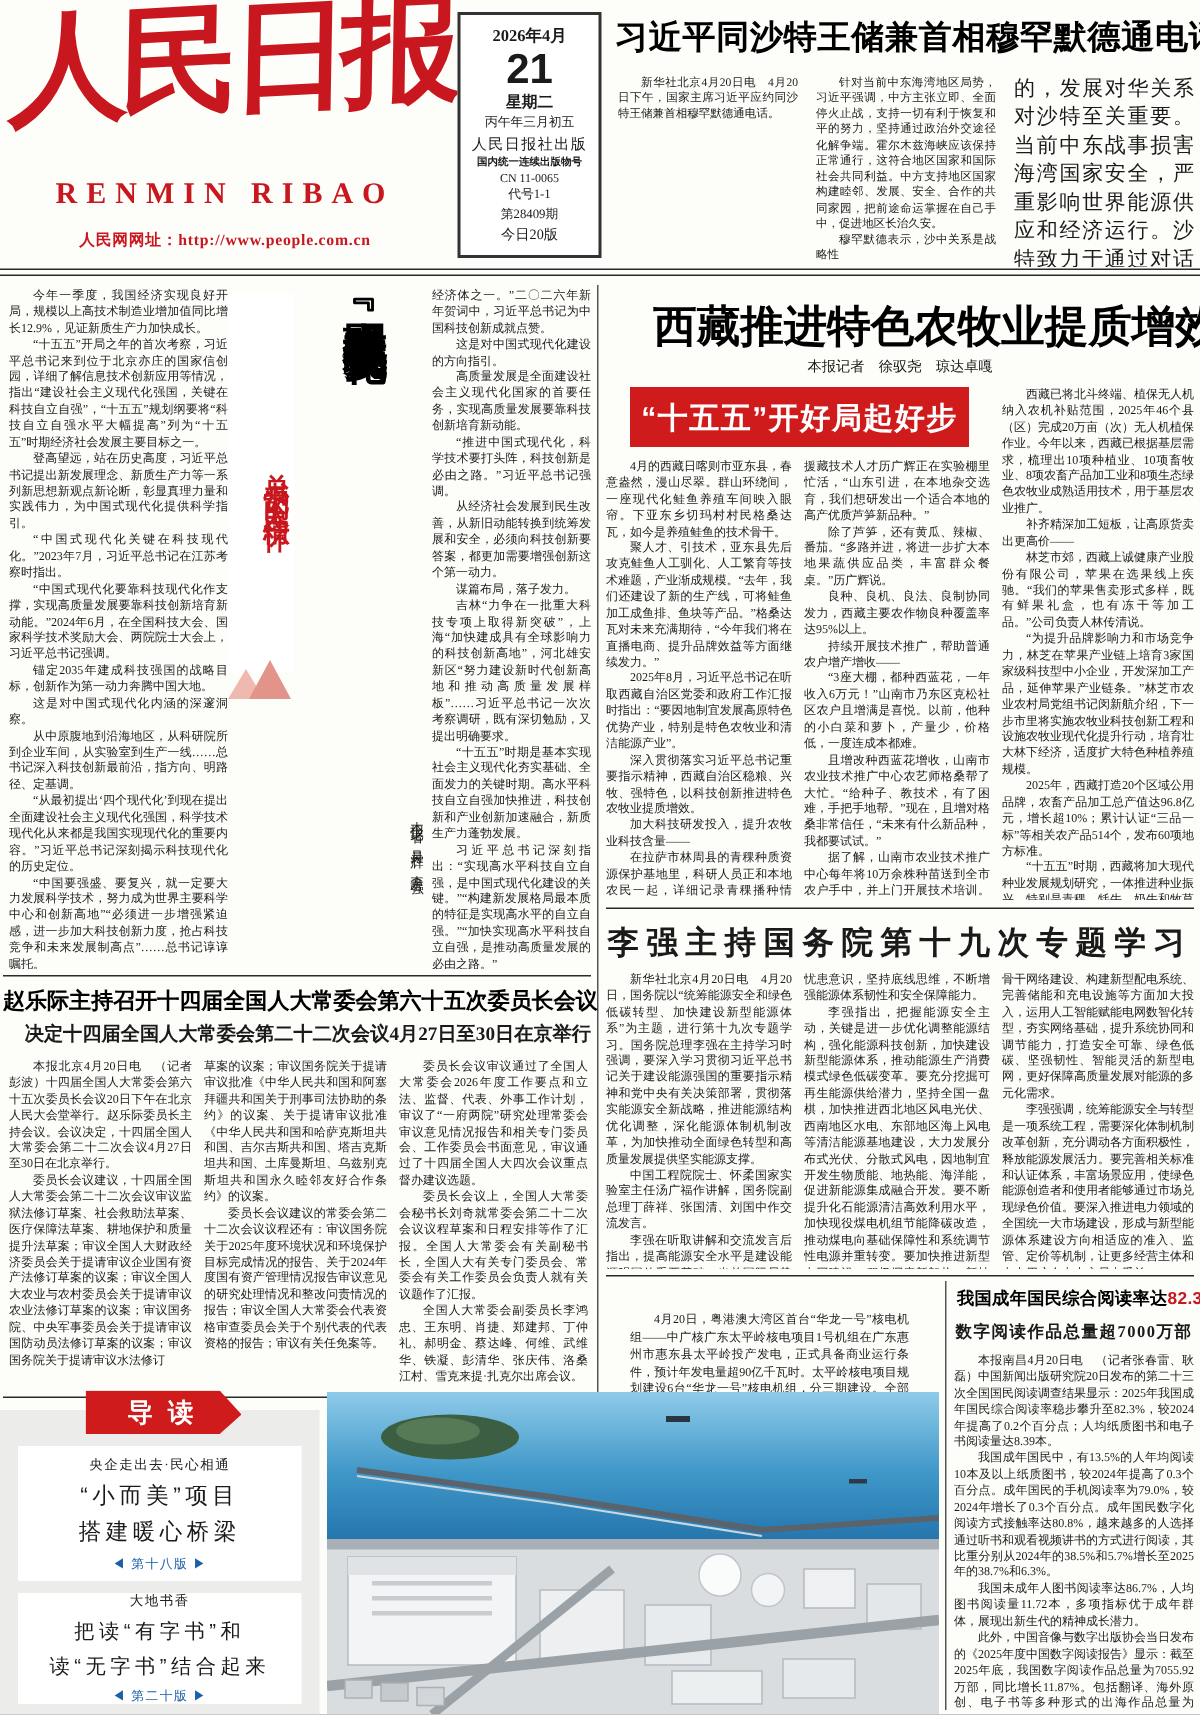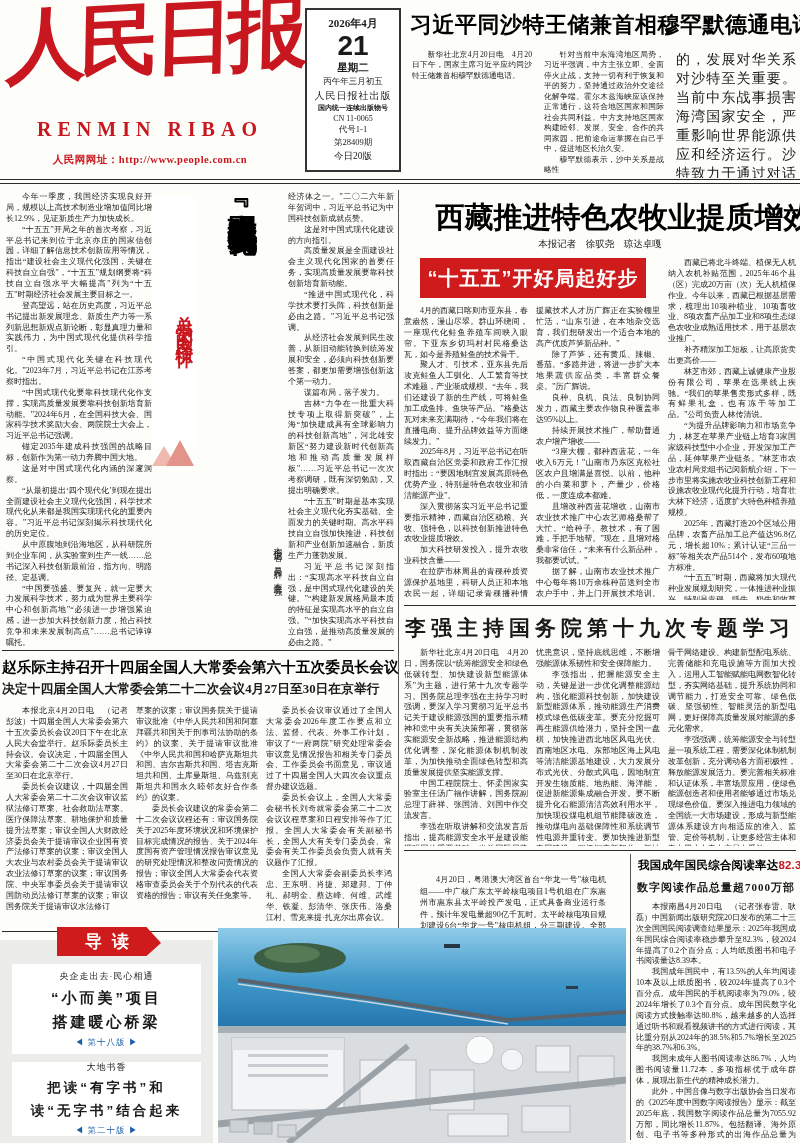--- a/index.html
+++ b/index.html
@@ -94,21 +94,21 @@
     font-family:"Liberation Sans",sans-serif;font-weight:900;font-size:17px;
     letter-spacing:10px;display:flex;align-items:center;justify-content:center;
     clip-path:polygon(0 0,86% 0,100% 55%,86% 100%,0 100%);
     padding-left:6px;box-sizing:border-box;
   }
   .daodu-card{
     background:#fff;text-align:center;box-sizing:border-box;
     display:flex;flex-direction:column;align-items:center;justify-content:center;gap:5px;
   }
   .daodu-kicker{font-size:9px;color:#222;letter-spacing:1px;}
-  .daodu-title{font-family:"Liberation Sans",sans-serif;font-weight:700;font-size:15px;letter-spacing:3px;line-height:1.3;}
+  .daodu-title{font-family:"Liberation Sans",sans-serif;font-weight:400;font-size:15px;letter-spacing:3px;line-height:1.3;}
   .daodu-page{color:var(--blue);font-size:8.5px;letter-spacing:1px;}
   
   .caption{font-size:8px;line-height:1.45;text-align:justify;}
   .caption p{margin:16px;text-indent:2em;}
   .caption .credit{text-indent:0;text-align:right;margin-top:2px;}
   .reading-headline{white-space:nowrap;font-size:11.5px;letter-spacing:0.2px;}
   .reading-headline .pct{color:var(--red);}
   .reading-sub{font-family:"Liberation Serif",serif;font-weight:bold;font-size:11px;letter-spacing:1px;text-align:center;}
 </style>
 </head>
@@ -149,22 +149,22 @@
   <div class="abs rule-h" style="left:0;top:183px;width:800px;"></div>
 
   <div class="abs col" style="left:6px;top:192px;width:146px;height:454px;">
       <p>今年一季度，我国经济实现良好开局，规模以上高技术制造业增加值同比增长12.9%，见证新质生产力加快成长。</p>
       <p>“十五五”开局之年的首次考察，习近平总书记来到位于北京亦庄的国家信创园，详细了解信息技术创新应用等情况，指出“建设社会主义现代化强国，关键在科技自立自强”，“十五五”规划纲要将“科技自立自强水平大幅提高”列为“十五五”时期经济社会发展主要目标之一。</p>
       <p>登高望远，站在历史高度，习近平总书记提出新发展理念、新质生产力等一系列新思想新观点新论断，彰显真理力量和实践伟力，为中国式现代化提供科学指引。</p>
       <p>“中国式现代化关键在科技现代化。”2023年7月，习近平总书记在江苏考察时指出。</p>
       <p>“中国式现代化要靠科技现代化作支撑，实现高质量发展要靠科技创新培育新动能。”2024年6月，在全国科技大会、国家科学技术奖励大会、两院院士大会上，习近平总书记强调。</p>
       <p>锚定2035年建成科技强国的战略目标，创新作为第一动力奔腾中国大地。</p>
       <p>这是对中国式现代化内涵的深邃洞察。</p>
+      <p>从中原腹地到沿海地区，从科研院所到企业车间，从实验室到生产一线……总书记深入科技创新最前沿，指方向、明路径、定基调。</p>
       <p>“从最初提出‘四个现代化’到现在提出全面建设社会主义现代化强国，科学技术现代化从来都是我国实现现代化的重要内容。”习近平总书记深刻揭示科技现代化的历史定位。</p>
-      <p>从中原腹地到沿海地区，从科研院所到企业车间，从实验室到生产一线……总书记深入科技创新最前沿，指方向、明路径、定基调。</p>
       <p>“中国要强盛、要复兴，就一定要大力发展科学技术，努力成为世界主要科学中心和创新高地”“必须进一步增强紧迫感，进一步加大科技创新力度，抢占科技竞争和未来发展制高点”……总书记谆谆嘱托。</p>
     </div>
   <div class="abs v-label">总书记的人民情怀</div>
   <div class="abs v-label-hills">
     <div class="hill hill1"></div>
       <div class="hill hill2"></div>
   </div>
   <div class="abs v-headline">『中国式现代化关键在科技现代化』</div>
   <div class="abs v-byline">本报记者　吴月辉　李君强</div>
   <div class="abs col" style="left:288px;top:192px;width:106px;height:454px;">
@@ -224,21 +224,21 @@
     </div>
   <div class="abs col" style="left:668px;top:648px;width:128px;height:198px;">
       <p class="cont">骨干网络建设、构建新型配电系统、完善储能和充电设施等方面加大投入，运用人工智能赋能电网数智化转型，夯实网络基础，提升系统协同和调节能力，打造安全可靠、绿色低碳、坚强韧性、智能灵活的新型电网，更好保障高质量发展对能源的多元化需求。</p>
       <p>李强强调，统筹能源安全与转型是一项系统工程，需要深化体制机制改革创新，充分调动各方面积极性，释放能源发展活力。要完善相关标准和认证体系，丰富场景应用，使绿色能源创造者和使用者能够通过市场兑现绿色价值。要深入推进电力领域的全国统一大市场建设，形成与新型能源体系建设方向相适应的准入、监管、定价等机制，让更多经营主体和电力用户在电力交易中受益。</p>
     </div>
 
   <div class="abs rule-h" style="left:404px;top:850px;width:392px;"></div>
 
   <div class="abs rule-h" style="left:2px;top:650px;width:392px;"></div>
   <div class="abs headline-sans" style="left:2px;top:658px;width:392px;font-size:14.7px;text-align:right;white-space:nowrap;">赵乐际主持召开十四届全国人大常委会第六十五次委员长会议</div>
-  <div class="abs" style="left:2px;top:681px;width:392px;text-align:left;font-family:'Liberation Serif',serif;font-weight:bold;font-size:12.8px;white-space:nowrap;">决定十四届全国人大常委会第二十二次会议4月27日至30日在京举行</div>
+  <div class="abs" style="left:2px;top:681px;width:392px;text-align:right;font-family:'Liberation Serif',serif;font-weight:bold;font-size:12.8px;white-space:nowrap;">决定十四届全国人大常委会第二十二次会议4月27日至30日在京举行</div>
   <div class="abs col" style="left:6px;top:706px;width:122px;height:222px;">
       <p>本报北京4月20日电　（记者彭波）十四届全国人大常委会第六十五次委员长会议20日下午在北京人民大会堂举行。赵乐际委员长主持会议。会议决定，十四届全国人大常委会第二十二次会议4月27日至30日在北京举行。</p>
       <p>委员长会议建议，十四届全国人大常委会第二十二次会议审议监狱法修订草案、社会救助法草案、医疗保障法草案、耕地保护和质量提升法草案；审议全国人大财政经济委员会关于提请审议企业国有资产法修订草案的议案；审议全国人大农业与农村委员会关于提请审议农业法修订草案的议案；审议国务院、中央军事委员会关于提请审议国防动员法修订草案的议案；审议国务院关于提请审议水法修订</p>
     </div>
   <div class="abs col" style="left:136px;top:706px;width:122px;height:222px;">
       <p class="cont">草案的议案；审议国务院关于提请审议批准《中华人民共和国和阿塞拜疆共和国关于刑事司法协助的条约》的议案、关于提请审议批准《中华人民共和国和哈萨克斯坦共和国、吉尔吉斯共和国、塔吉克斯坦共和国、土库曼斯坦、乌兹别克斯坦共和国永久睦邻友好合作条约》的议案。</p>
       <p>委员长会议建议的常委会第二十二次会议议程还有：审议国务院关于2025年度环境状况和环境保护目标完成情况的报告、关于2024年度国有资产管理情况报告审议意见的研究处理情况和整改问责情况的报告；审议全国人大常委会代表资格审查委员会关于个别代表的代表资格的报告；审议有关任免案等。</p>
     </div>
   <div class="abs col" style="left:266px;top:706px;width:126px;height:222px;">
       <p>委员长会议审议通过了全国人大常委会2026年度工作要点和立法、监督、代表、外事工作计划，审议了“一府两院”研究处理常委会审议意见情况报告和相关专门委员会、工作委员会书面意见，审议通过了十四届全国人大四次会议重点督办建议选题。</p>

